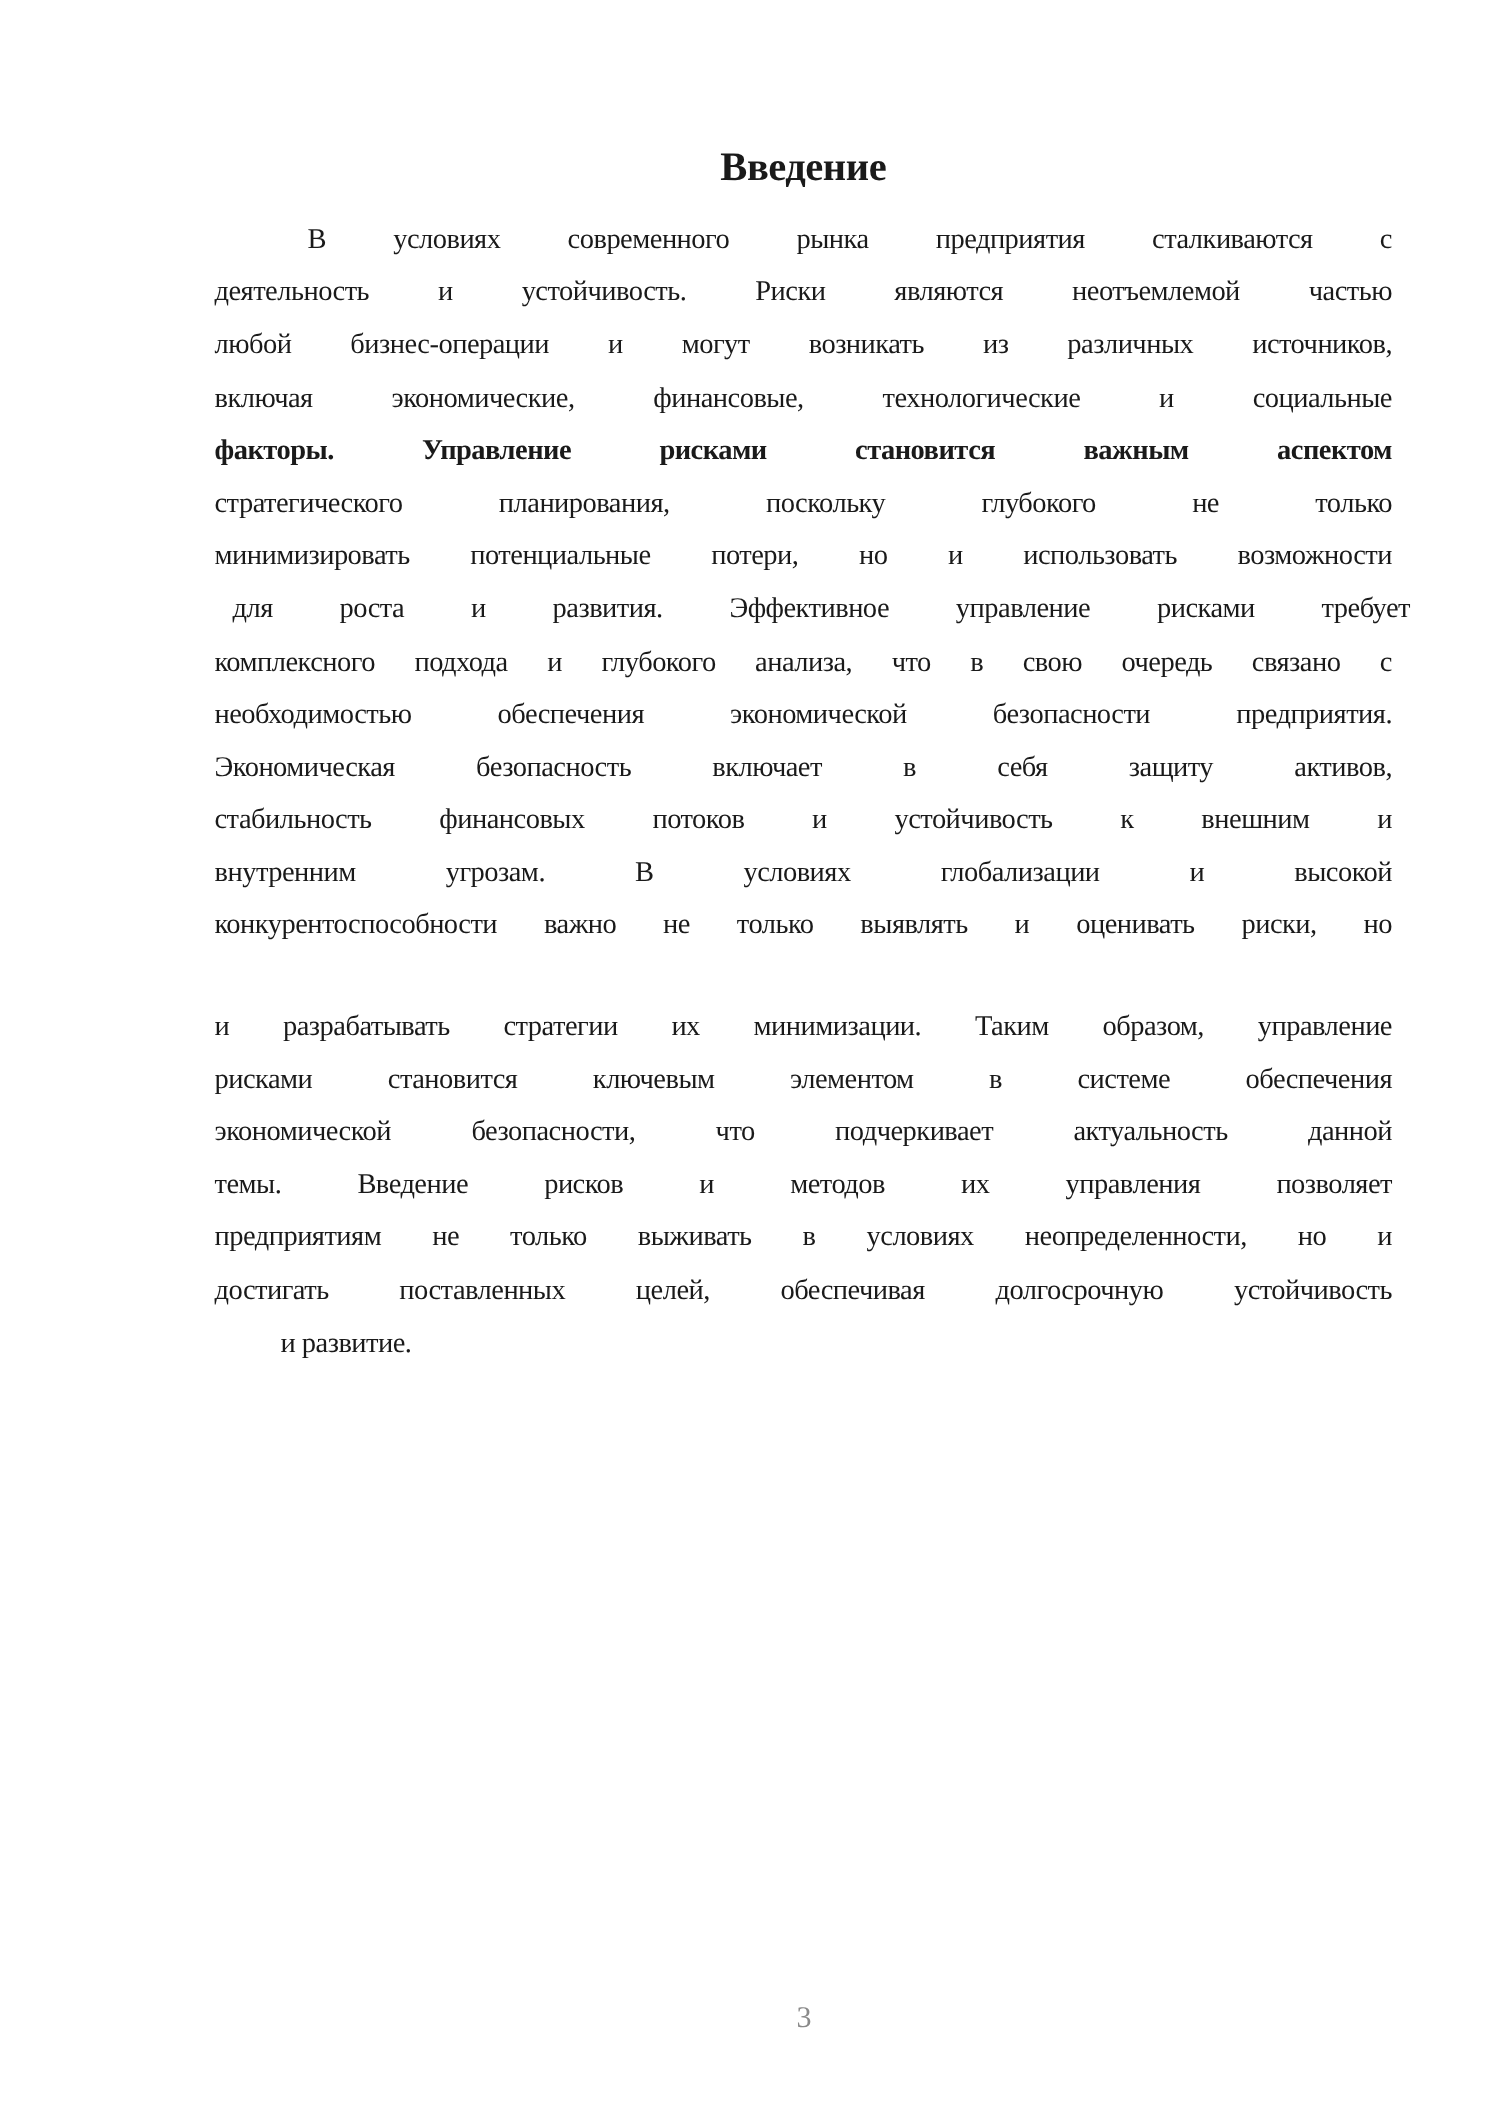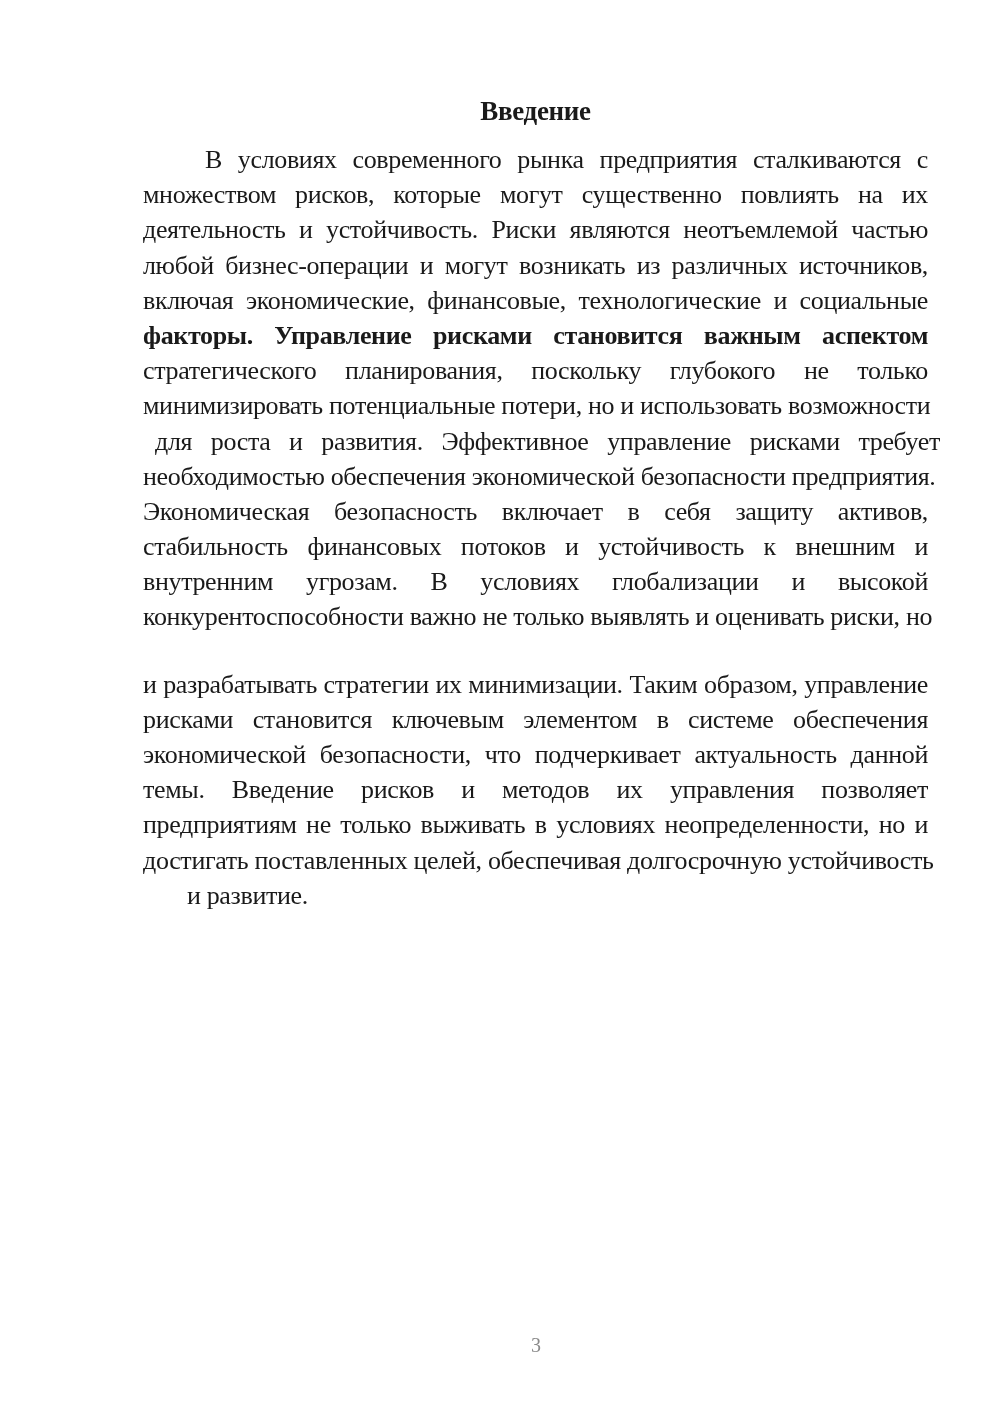--- a/index.html
+++ b/index.html
@@ -38,21 +38,21 @@
       position: absolute;
       top: 142px;
       left: 143px;
       width: 785px;
       margin: 0;
     }
     .line {
       display: block;
       height: 35.2px;
       line-height: 35.2px;
-      font-size: 26px;
+      font-size: 19px;
       white-space: nowrap;
       text-align: justify;
       text-align-last: justify;
       letter-spacing: -0.35px;
       transform-origin: left center;
     }
     .line.indent {
       padding-left: 62px;
     }
     .line.last {
@@ -72,28 +72,28 @@
     }
   </style>
 </head>
 <body>
 
 <div class="page">
   <h1 class="heading">Введение</h1>
 
   <div class="body-text">
     <span class="line indent" style="width: 785px; box-sizing: border-box;">В условиях современного рынка предприятия сталкиваются с</span>
-    <span class="line" style="width: 785px; box-sizing: border-box;">множеством рисков, которые могут существенно повлиять на их</span>
     <span class="line" style="width: 785px; box-sizing: border-box;">деятельность и устойчивость. Риски являются неотъемлемой частью</span>
     <span class="line" style="width: 785px; box-sizing: border-box;">любой бизнес-операции и могут возникать из различных источников,</span>
     <span class="line" style="width: 785px; box-sizing: border-box;">включая экономические, финансовые, технологические и социальные</span>
     <span class="line" style="width: 785px; box-sizing: border-box; font-weight: bold;">факторы. Управление рисками становится важным аспектом</span>
     <span class="line" style="width: 785px; box-sizing: border-box;">стратегического планирования, поскольку глубокого не только</span>
     <span class="line" style="width: 785px; box-sizing: border-box;">минимизировать потенциальные потери, но и использовать возможности</span>
     <span class="line" style="width: 785px; box-sizing: border-box; margin-left: 12px;">для роста и развития. Эффективное управление рисками требует</span>
+    <span class="line" style="width: 785px; box-sizing: border-box;">комплексного подхода и глубокого анализа, что в свою очередь связано с</span>
     <span class="line" style="width: 785px; box-sizing: border-box;">необходимостью обеспечения экономической безопасности предприятия.</span>
     <span class="line" style="width: 785px; box-sizing: border-box;">Экономическая безопасность включает в себя защиту активов,</span>
     <span class="line" style="width: 785px; box-sizing: border-box;">стабильность финансовых потоков и устойчивость к внешним и</span>
     <span class="line" style="width: 785px; box-sizing: border-box;">внутренним угрозам. В условиях глобализации и высокой</span>
     <span class="line" style="width: 785px; box-sizing: border-box;">конкурентоспособности важно не только выявлять и оценивать риски, но</span>
     <span class="line" style="width: 785px; box-sizing: border-box; margin-top: 32px;">и разрабатывать стратегии их минимизации. Таким образом, управление</span>
     <span class="line" style="width: 785px; box-sizing: border-box;">рисками становится ключевым элементом в системе обеспечения</span>
     <span class="line" style="width: 785px; box-sizing: border-box;">экономической безопасности, что подчеркивает актуальность данной</span>
     <span class="line" style="width: 785px; box-sizing: border-box;">темы. Введение рисков и методов их управления позволяет</span>
     <span class="line" style="width: 785px; box-sizing: border-box;">предприятиям не только выживать в условиях неопределенности, но и</span>

